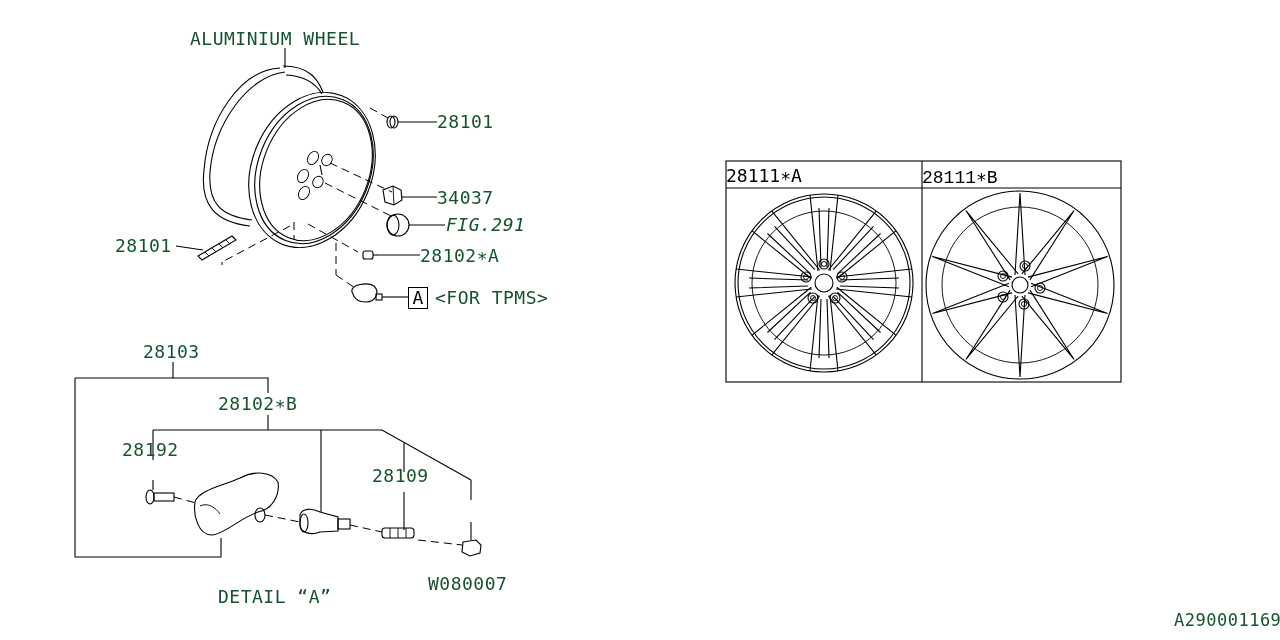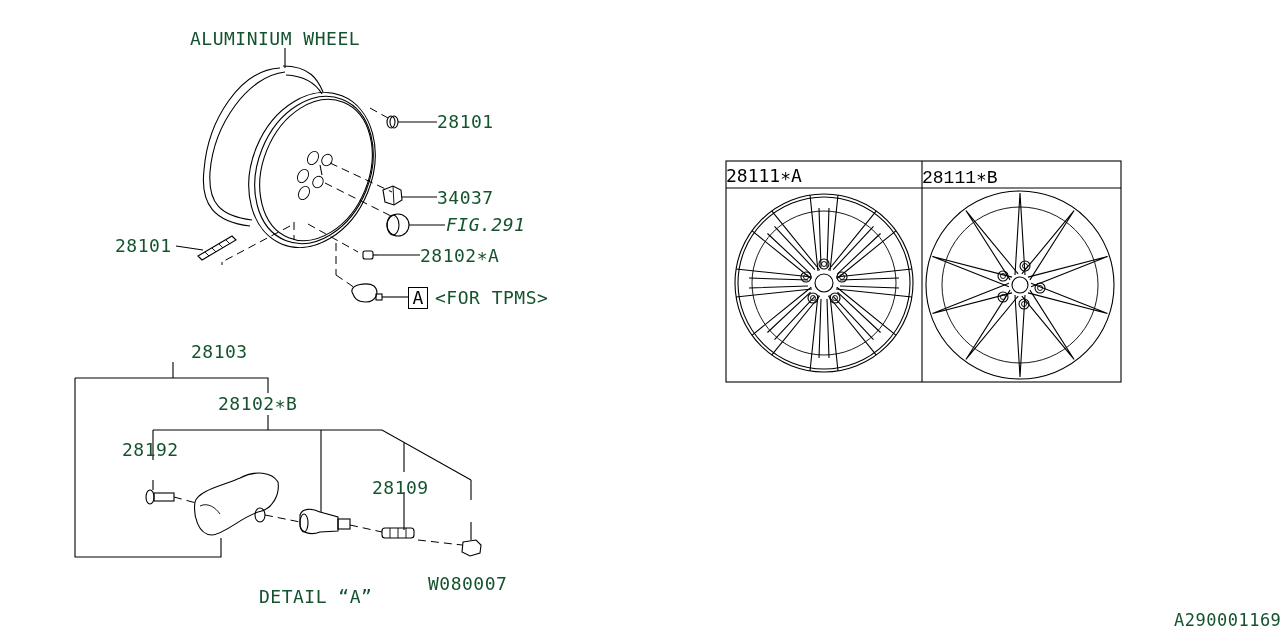--- a/index.html
+++ b/index.html
@@ -222,23 +222,23 @@
 
 <div class="lbl" style="left:437px;top:113px;">28101</div>
 <div class="lbl" style="left:437px;top:189px;">34037</div>
 <div class="lbl" style="left:446px;top:216px;font-style:italic;">FIG.291</div>
 <div class="lbl" style="left:115px;top:237px;">28101</div>
 <div class="lbl" style="left:420px;top:247px;">28102∗A</div>
 
 <div class="boxA" style="left:408px;top:287px;">A</div>
 <div class="lbl" style="left:435px;top:289px;">&lt;FOR TPMS&gt;</div>
 
-<div class="lbl" style="left:143px;top:343px;margin-left:48px;">28103</div>
+<div class="lbl" style="left:143px;top:343px;">28103</div>
 <div class="lbl" style="left:218px;top:395px;text-align:right;">28102∗B</div>
 <div class="lbl" style="left:122px;top:441px;text-align:center;">28192</div>
-<div class="lbl" style="left:372px;top:479px;">28109</div>
+<div class="lbl" style="left:372px;top:467px;">28109</div>
 <div class="lbl" style="left:428px;top:527px;margin-top:48px;">W080007</div>
-<div class="lbl" style="left:218px;top:588px;margin-left:41px;">DETAIL “A”</div>
+<div class="lbl" style="left:218px;top:588px;">DETAIL “A”</div>
 
 <div class="cell-hdr" style="left:726px;top:165px;width:196px;">28111∗A</div>
 <div class="cell-hdr" style="left:922px;top:166px;width:199px;font-family:Liberation Mono, monospace;">28111∗B</div>
 
 <div class="lbl" style="left:1174px;top:612px;font-size:17px;">A290001169</div>
 
 </body></html>

